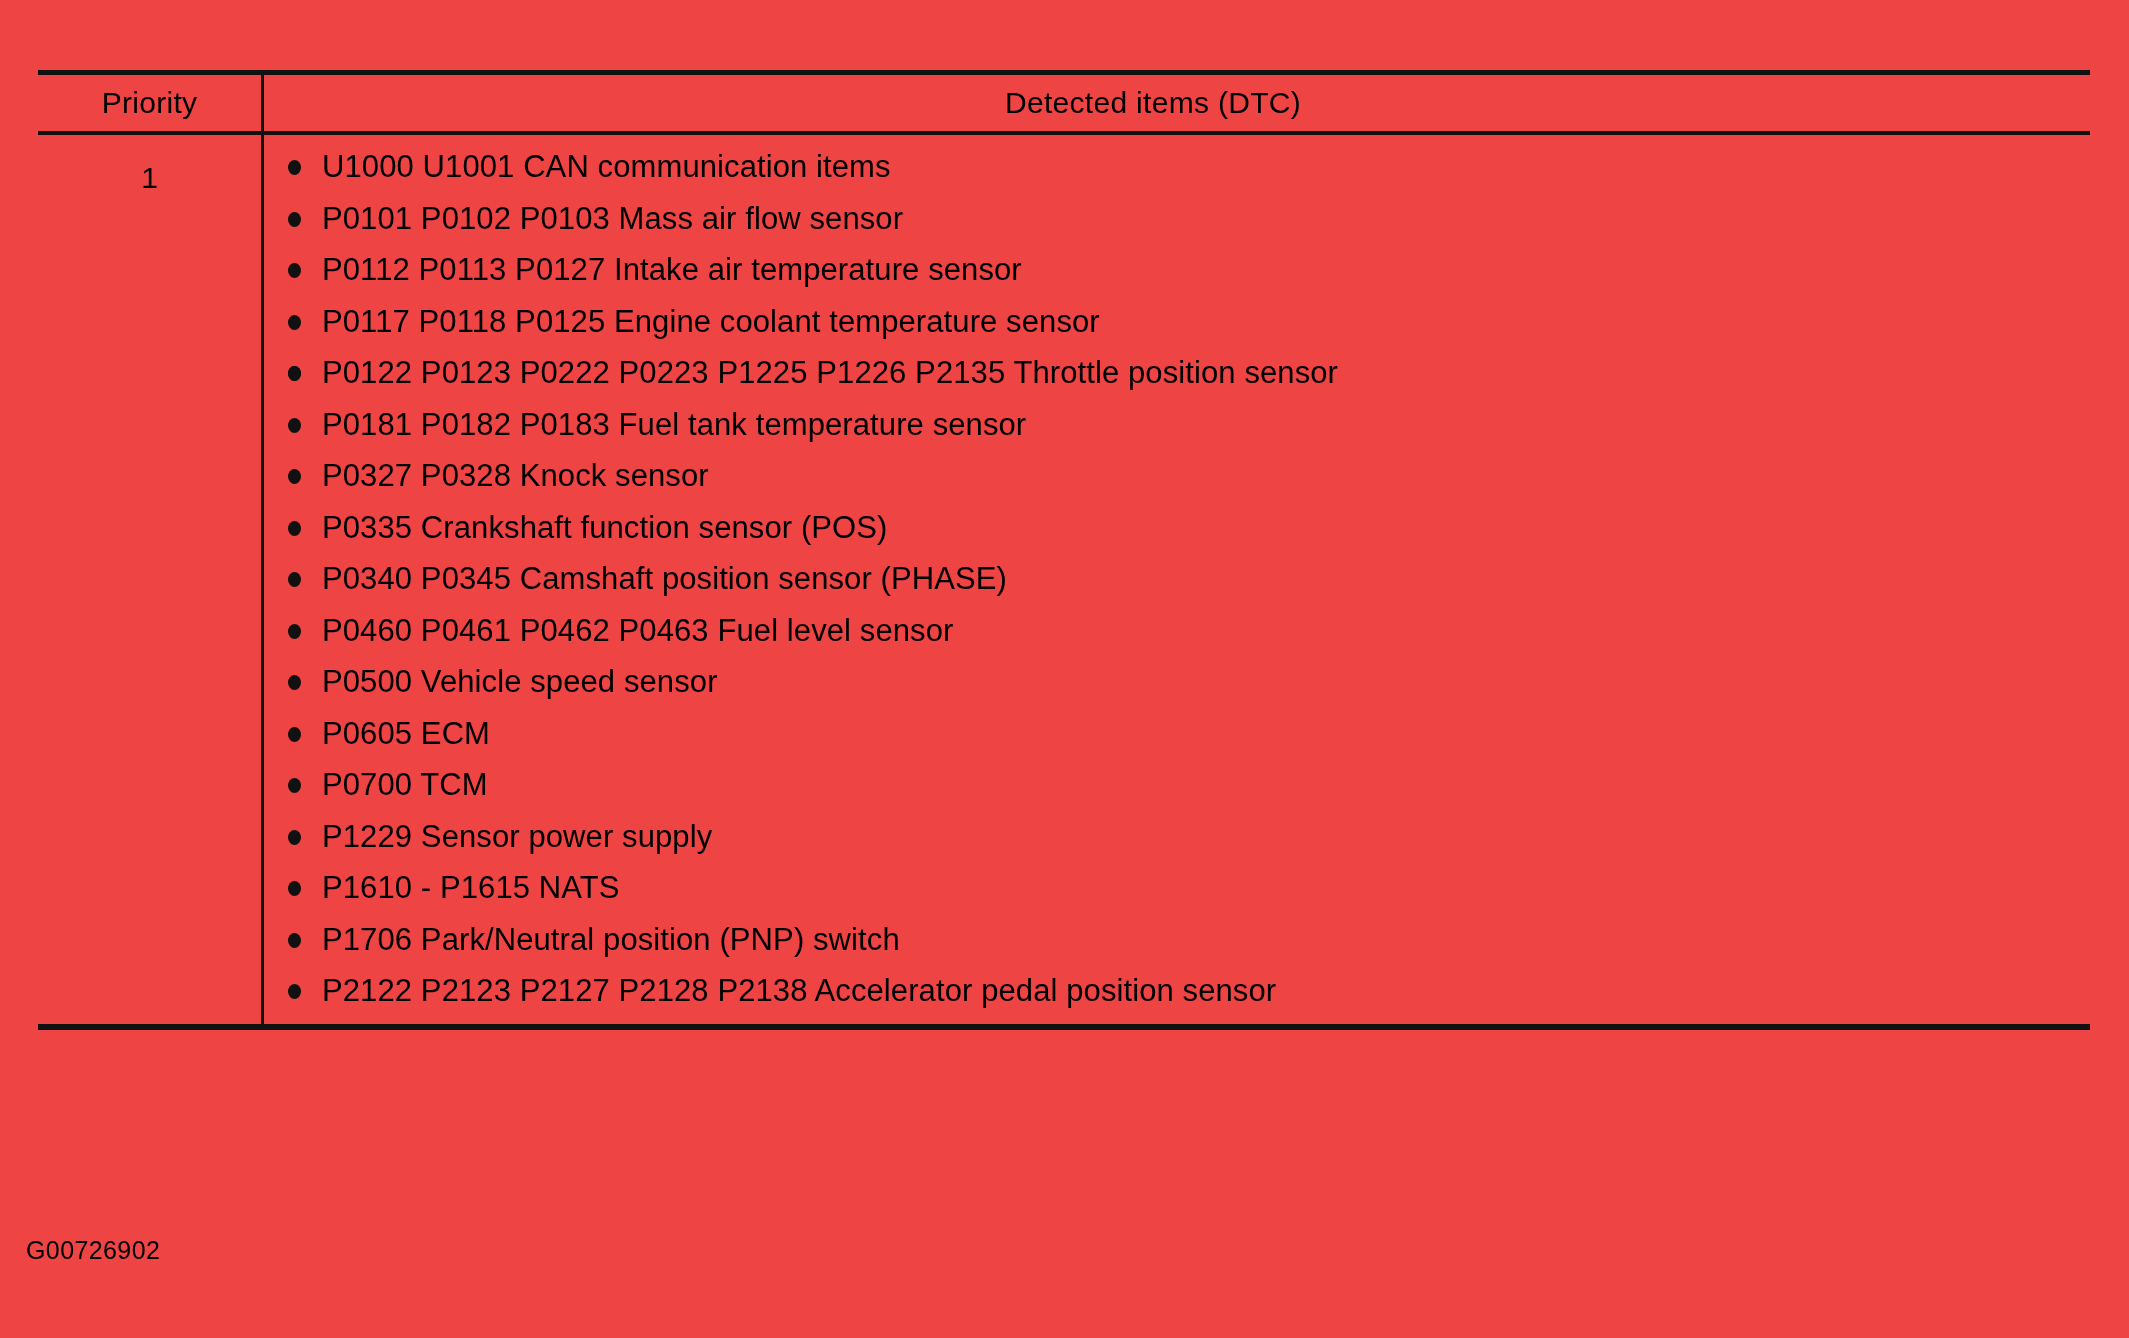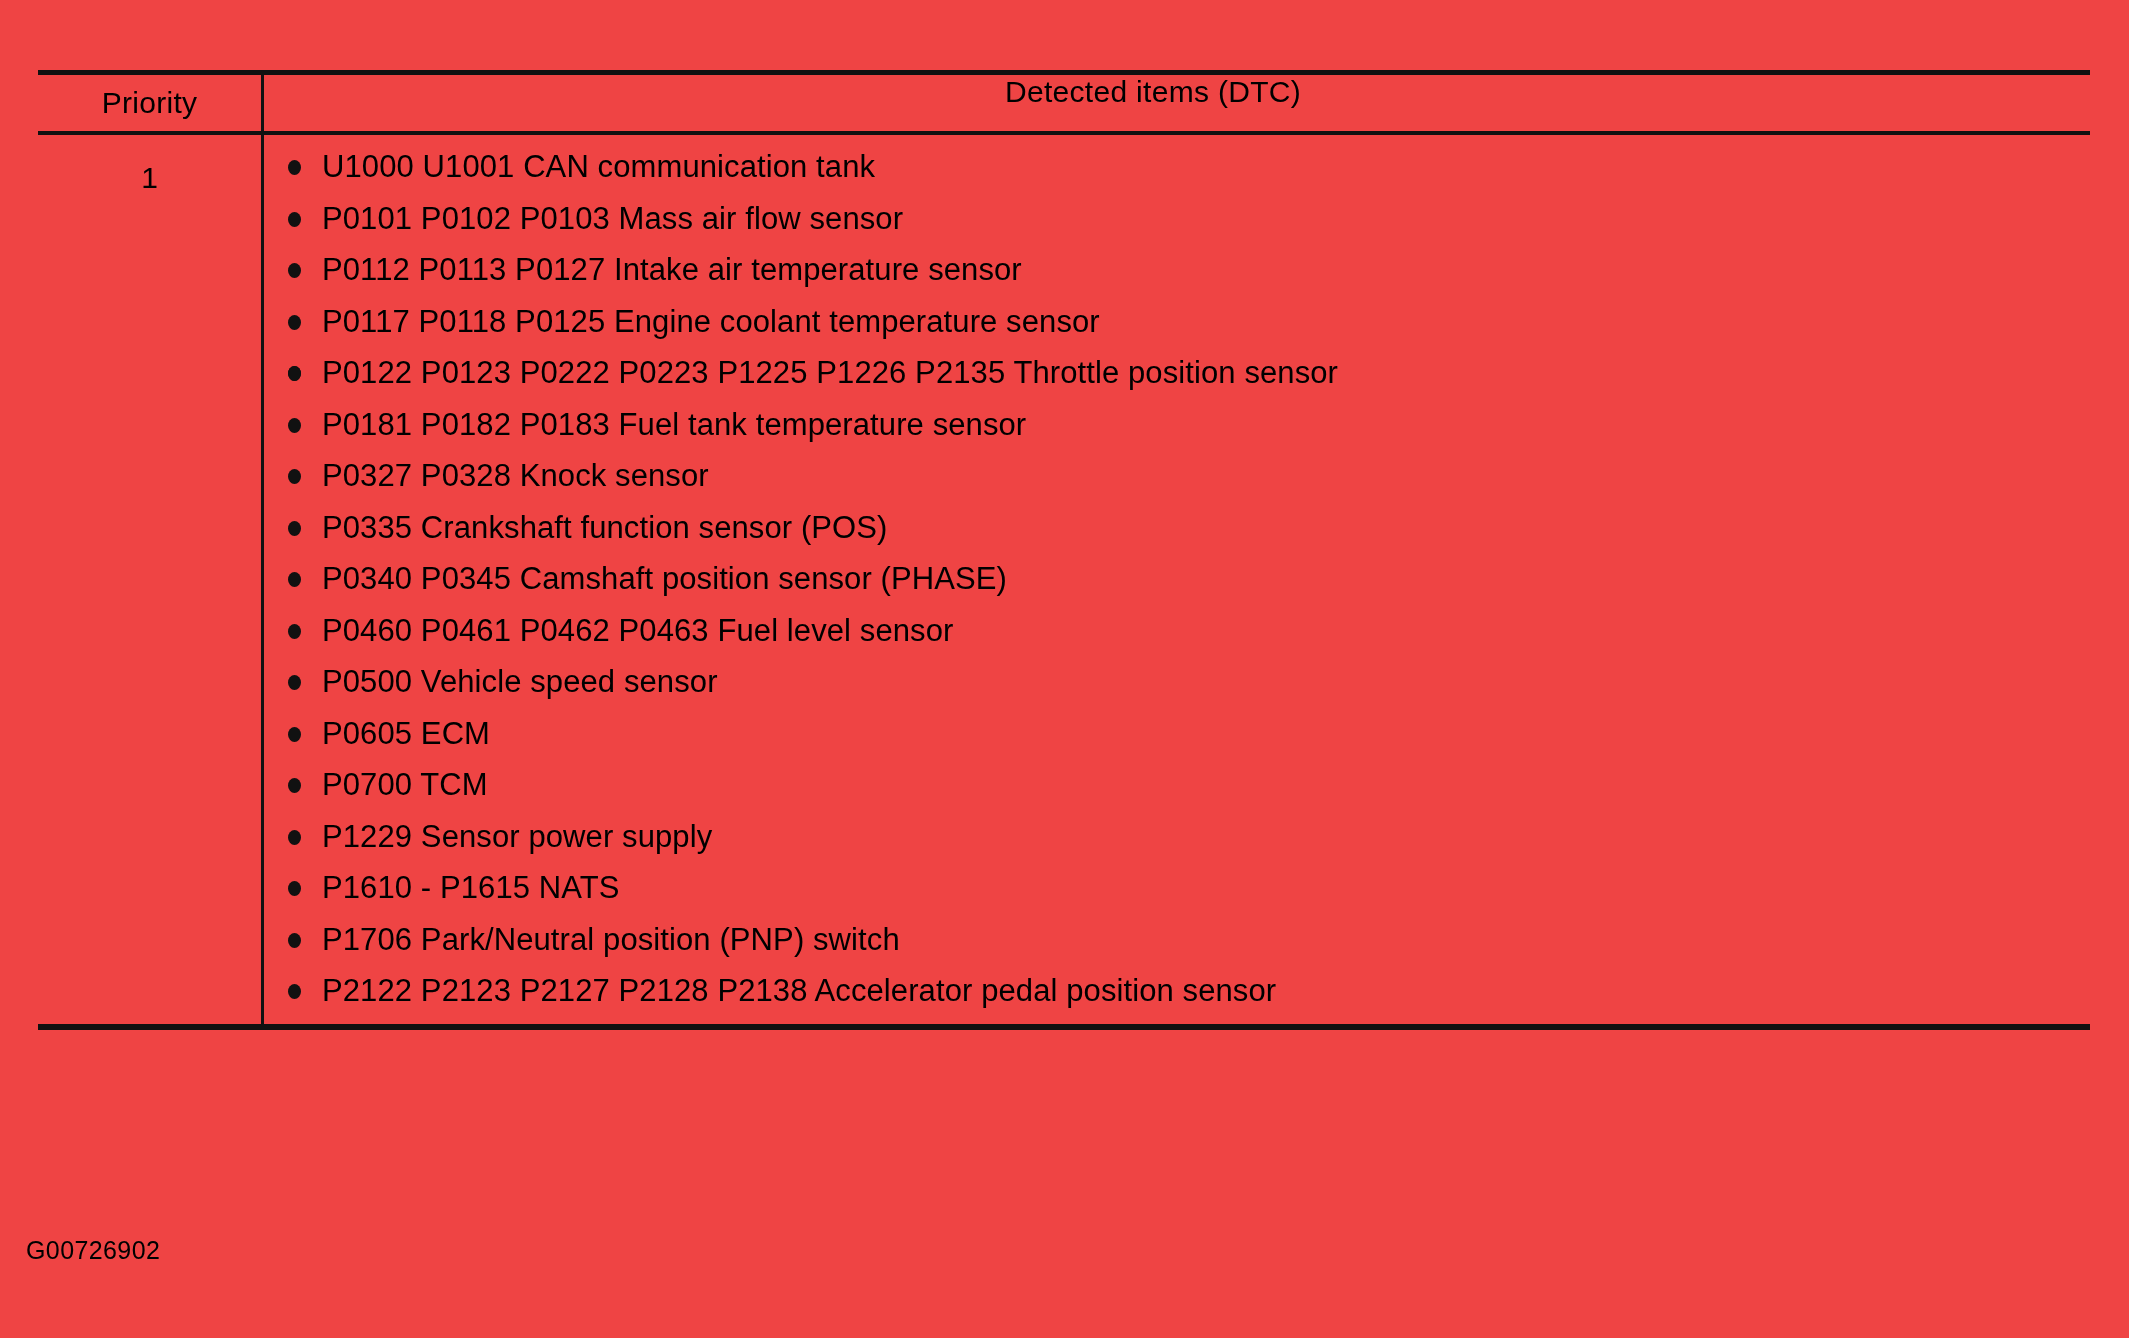--- a/index.html
+++ b/index.html
@@ -68,20 +68,21 @@
   .col-items {
     flex: 1 1 auto;
     box-sizing: border-box;
     border-left: 3px solid #111111;
     padding-left: 22px;
   }
   .head-row .col-items {
     border-left: 3px solid #111111;
     height: 56px;
     display: flex;
+    align-items: center;
     justify-content: center;
     padding-left: 0;
   }
   .head-row .col-priority {
     align-items: center;
   }
 
   .head-label {
     font-size: 30px;
     letter-spacing: 0.3px;
@@ -155,21 +156,21 @@
     <div class="rule-mid"></div>
 
     <div class="body-row">
       <div class="col-priority">
         <span class="priority-value">1</span>
       </div>
       <div class="col-items">
         <ul class="dtc-list">
           <li>
             <span class="bullet"></span>
-            <span>U1000 U1001 CAN communication tank</span>
+            <span>U1000 U1001 CAN communication items</span>
           </li>
           <li>
             <span class="bullet"></span>
             <span>P0101 P0102 P0103 Mass air flow sensor</span>
           </li>
           <li>
             <span class="bullet"></span>
             <span>P0112 P0113 P0127 Intake air temperature sensor</span>
           </li>
           <li>

